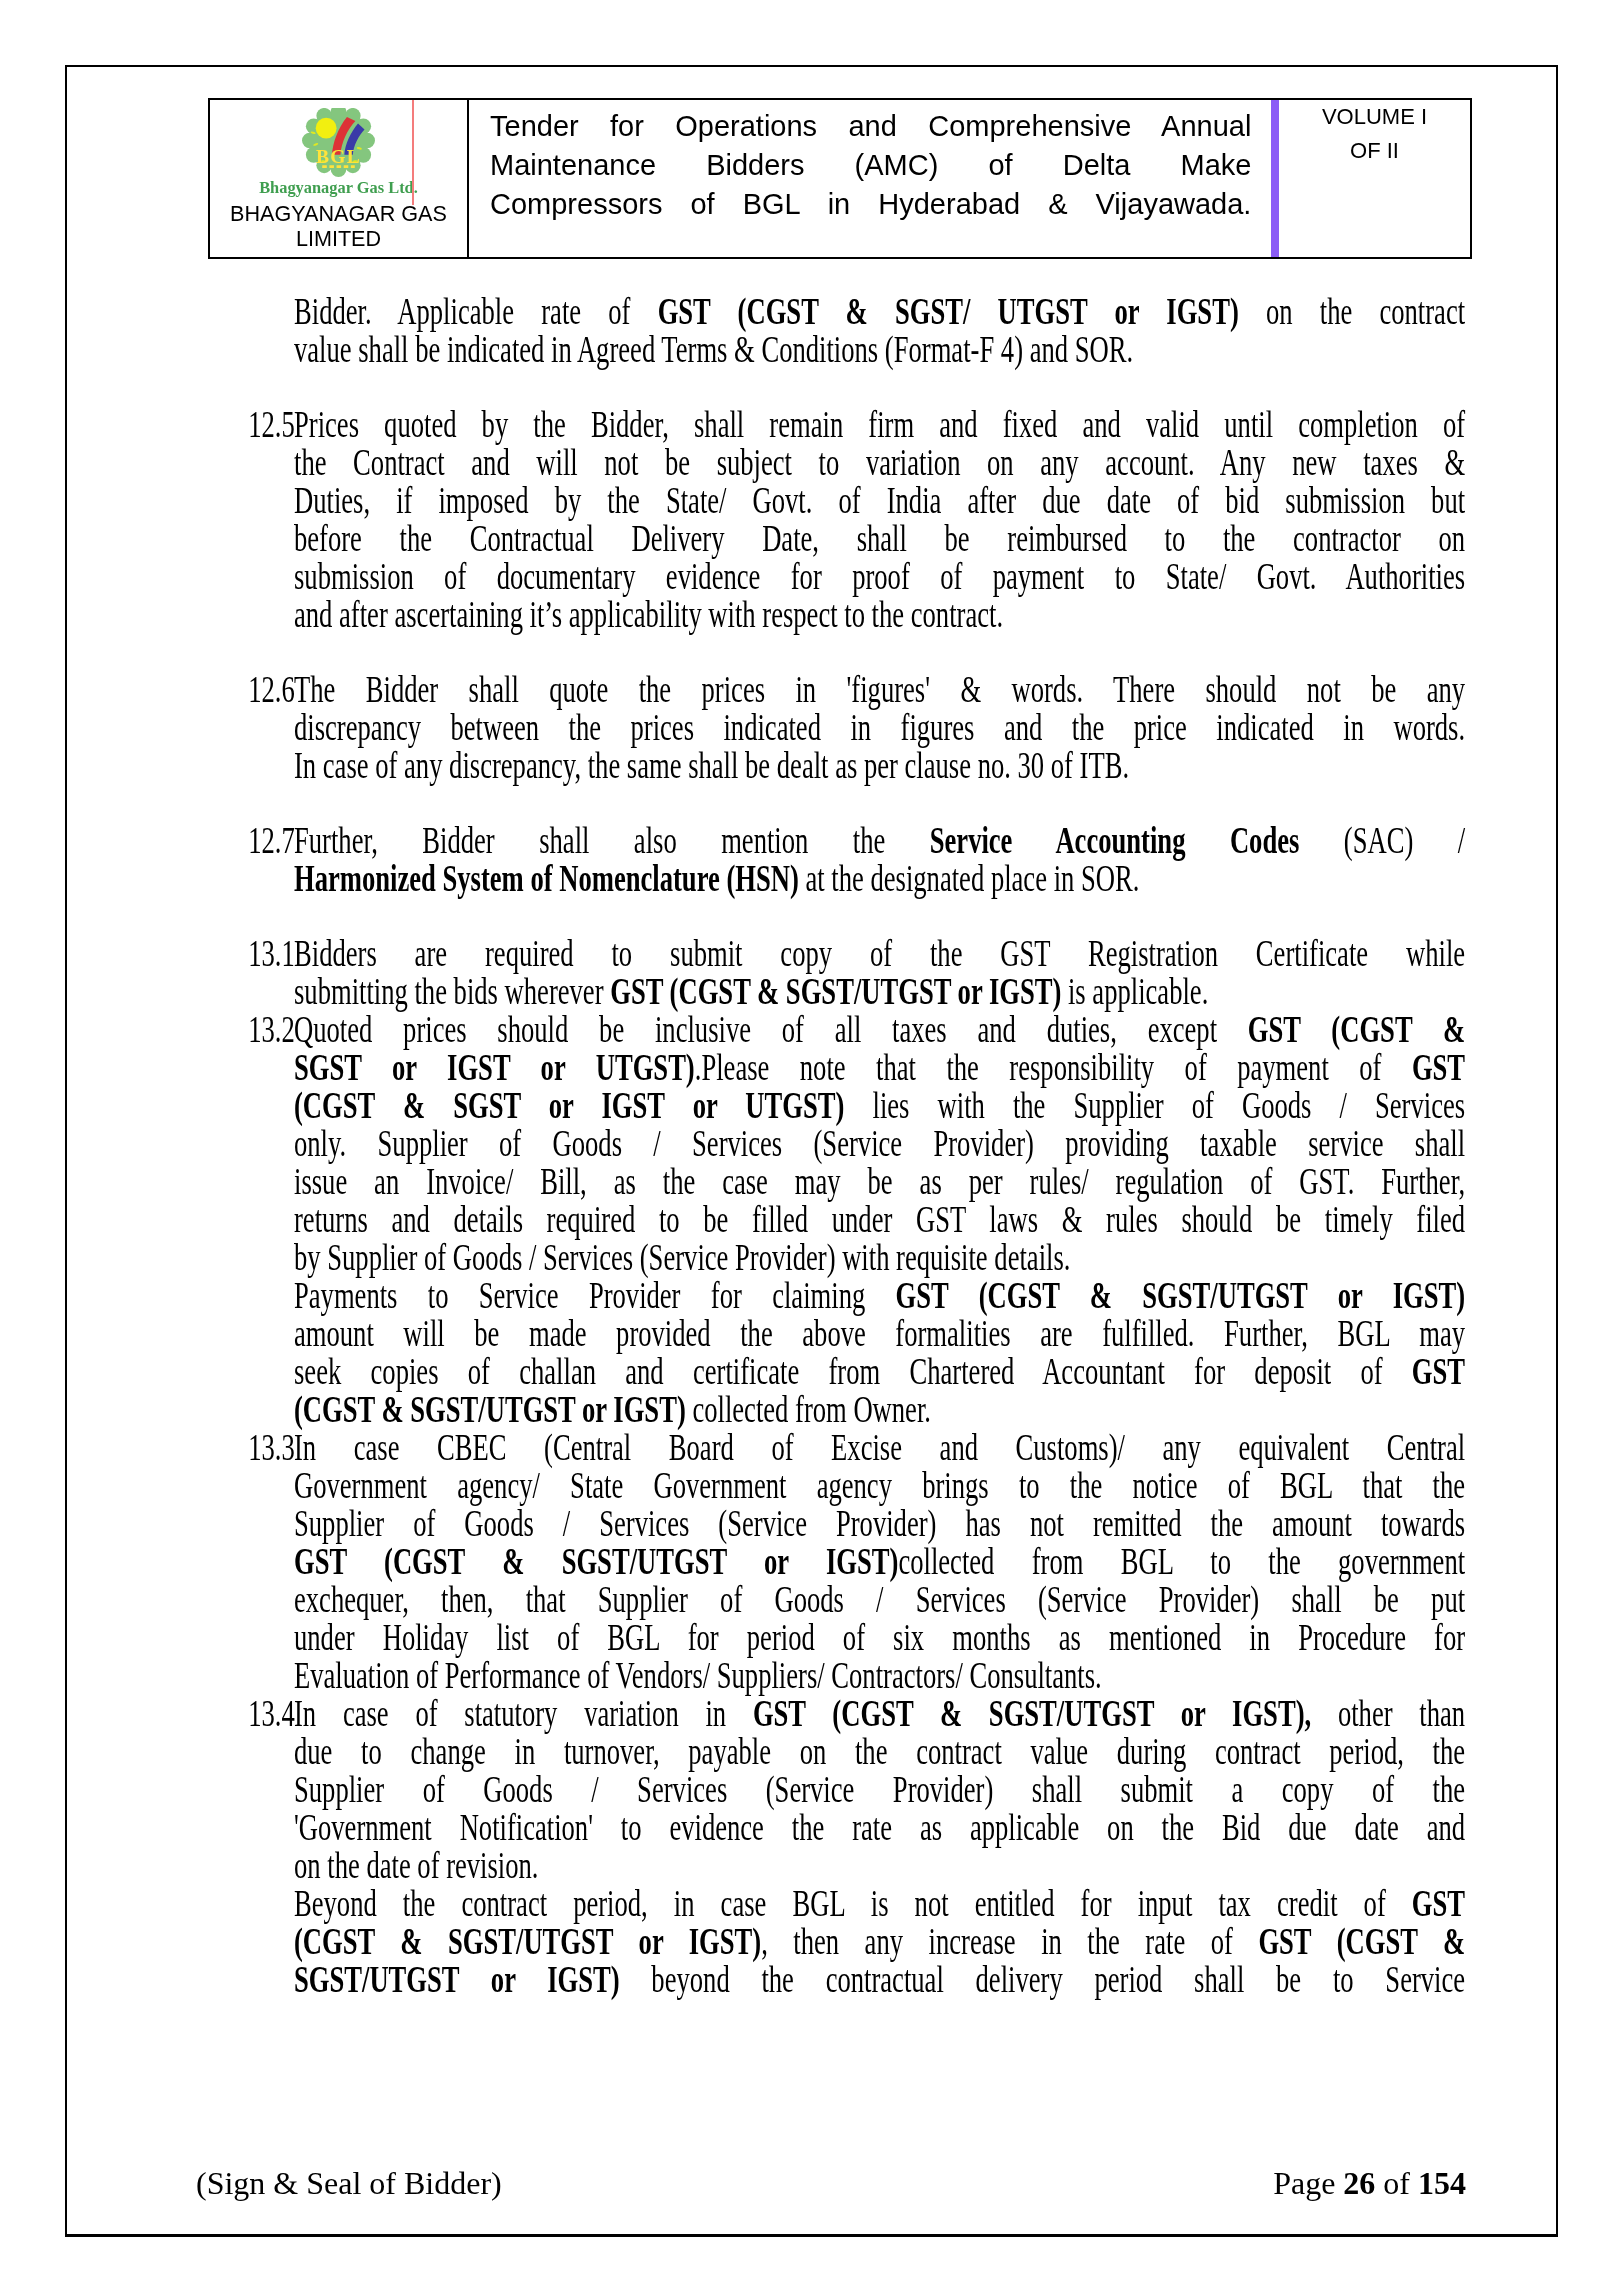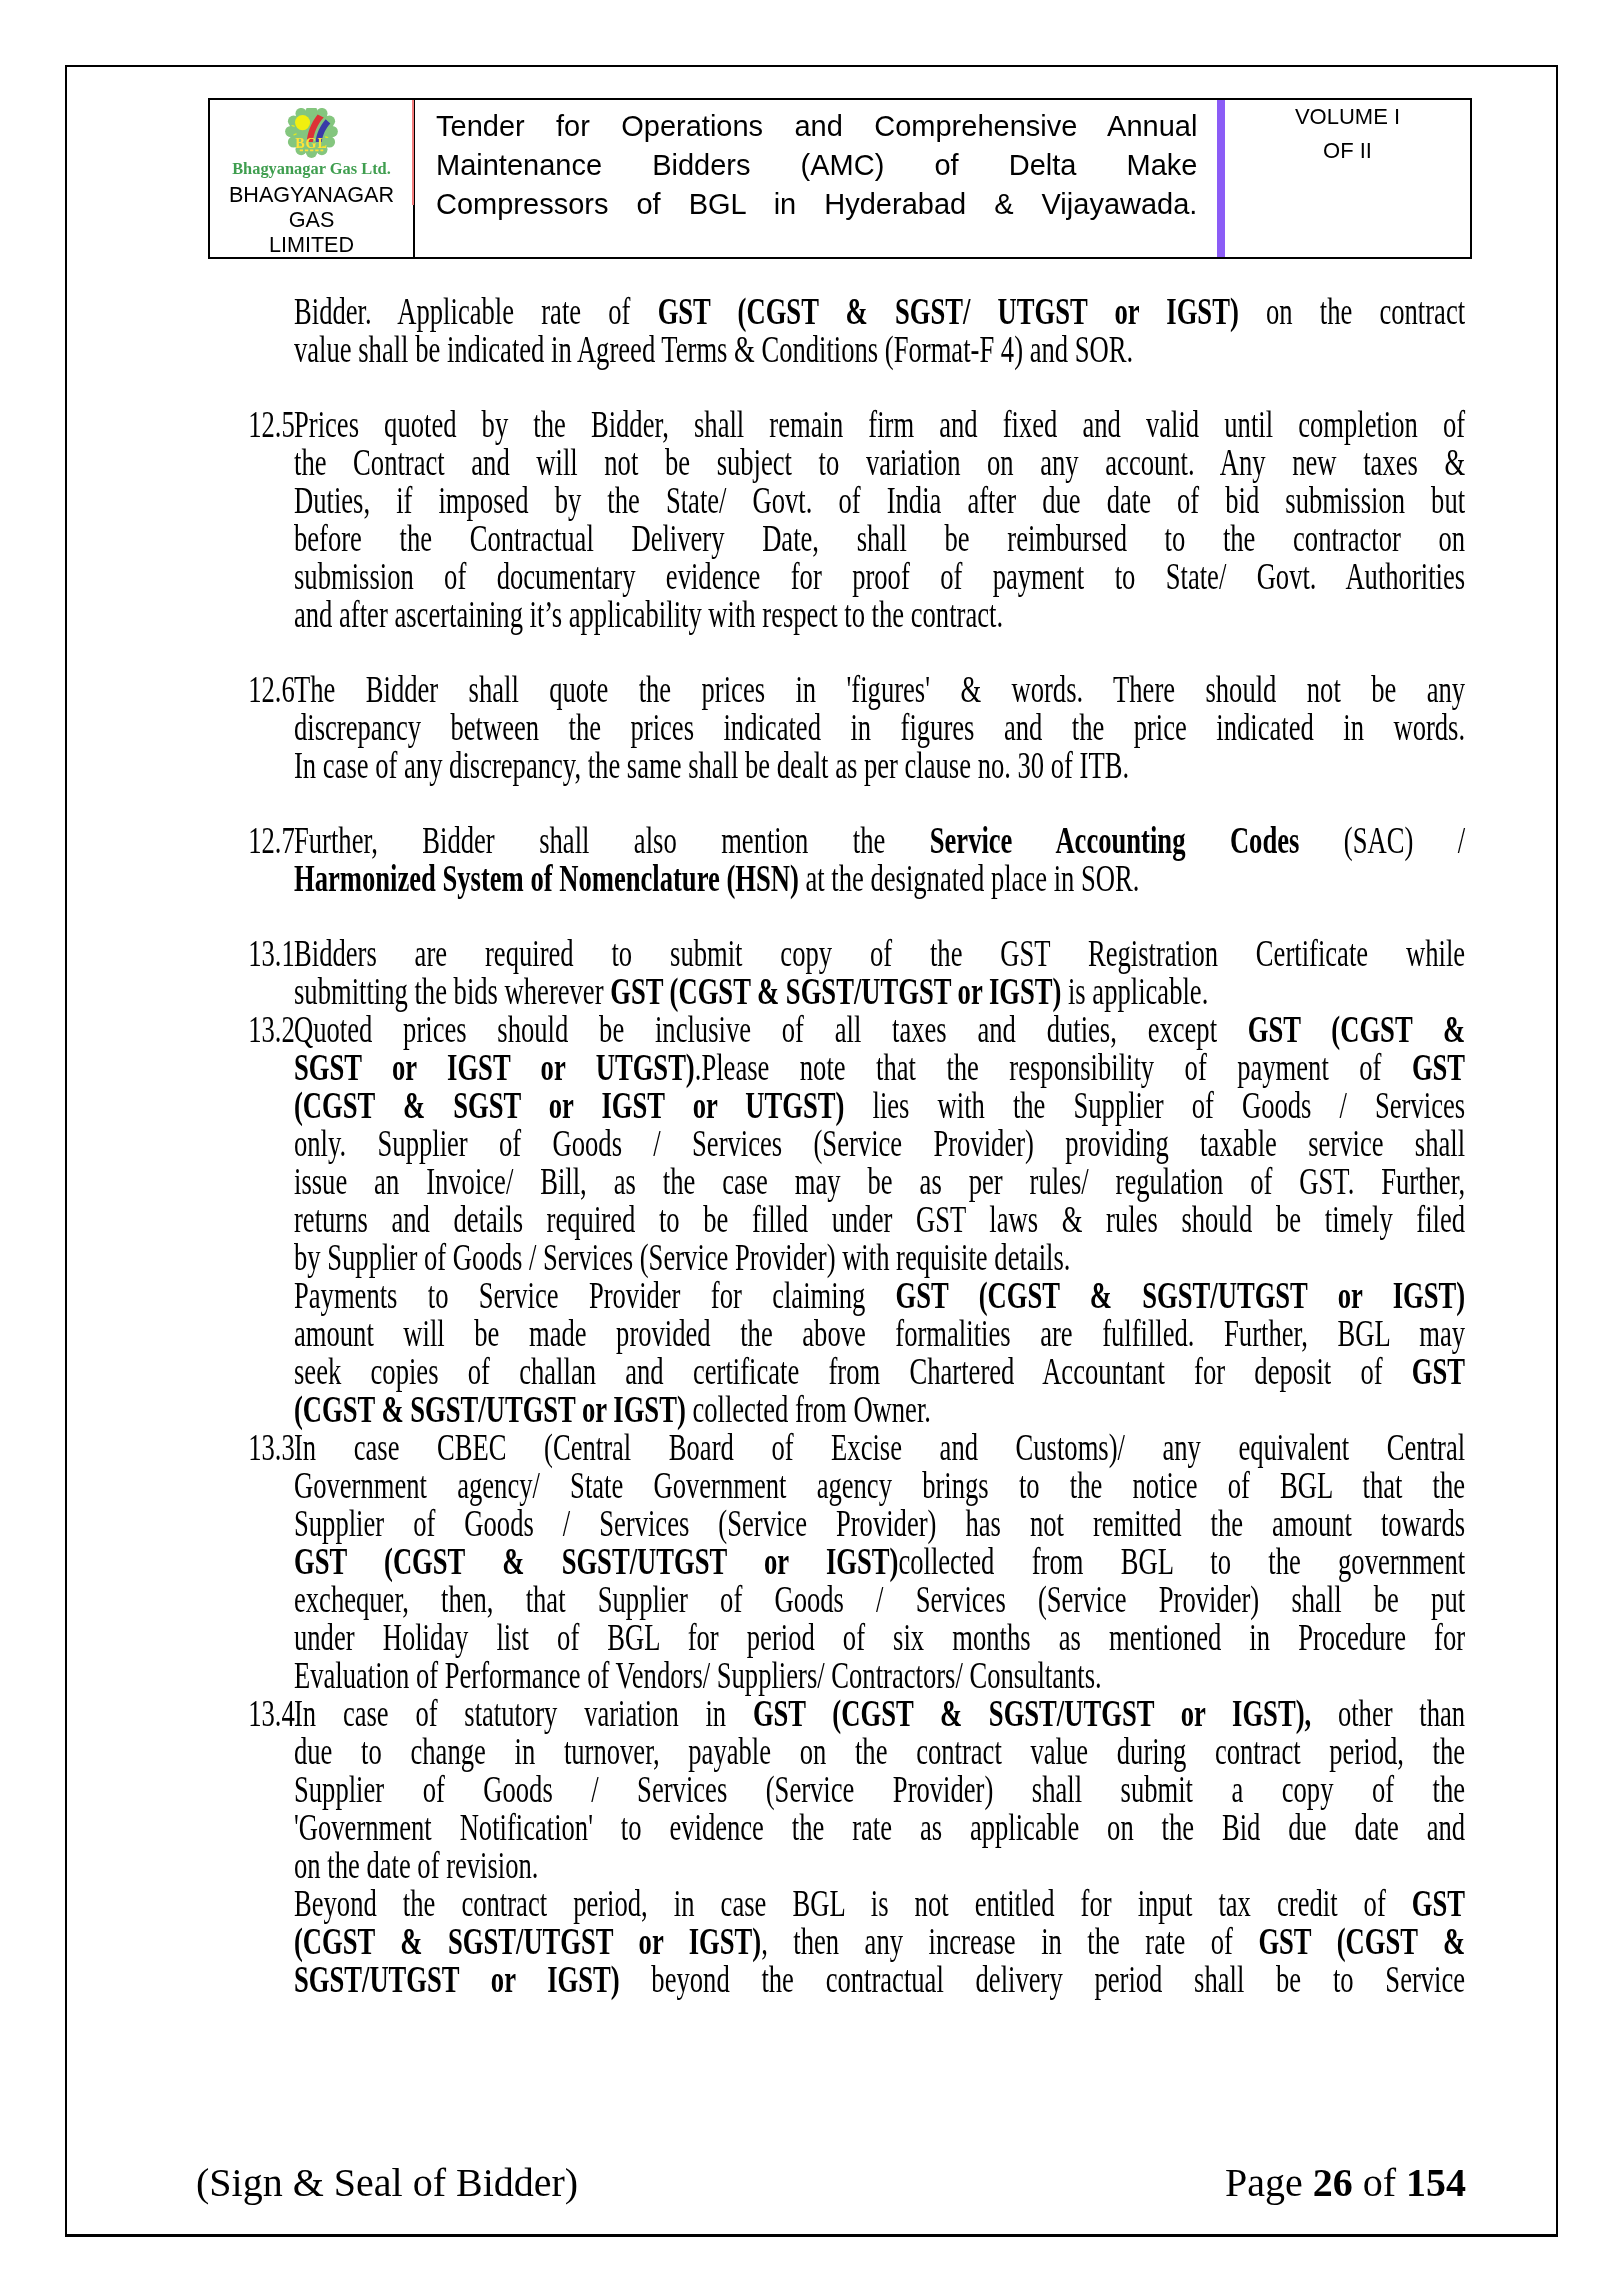--- a/index.html
+++ b/index.html
@@ -4,21 +4,21 @@
 <style>
   html,body{margin:0;padding:0;background:#ffffff;}
   .page{position:relative;width:1623px;height:2295px;background:#ffffff;overflow:hidden;
         font-family:"Liberation Serif", serif;color:#000;}
   .sheet{position:absolute;left:65px;top:65px;width:1493px;height:2172px;
          border:2px solid #000;border-bottom-width:3.3px;box-sizing:border-box;}
   
   .hdr{display:flex;margin:31px 0 0 141px;width:1264px;height:161px;
        border:2px solid #000;box-sizing:border-box;}
   .cell{box-sizing:border-box;height:100%;}
-  .logo-cell{width:205px;border-right:2px solid #000;position:relative;
+  .logo-cell{width:259px;border-right:2px solid #000;position:relative;
              display:flex;flex-direction:column;align-items:center;padding-top:7.9px;}
   .red-line{position:absolute;left:202px;top:0;width:2px;height:105px;background:#f47c7c;}
   .logo-sub{font-size:16.4px;font-weight:bold;color:#3f9e4f;margin-top:2px;line-height:17px;}
   .company{font-family:"Liberation Sans", sans-serif;font-size:21.6px;line-height:25px;
            text-align:center;margin-top:5.2px;}
   .title-cell{width:810px;border-right:8px solid #8b5cf6;padding:6.5px 19.6px 0 21px;
               font-family:"Liberation Sans", sans-serif;font-size:29px;}
   .title-line{line-height:39px;text-align:justify;text-align-last:justify;}
   .title-line.center{text-align:center;text-align-last:center;}
   .vol-cell{flex:1;display:flex;flex-direction:column;align-items:center;
@@ -31,21 +31,21 @@
   .num-in{width:141px;transform:scaleX(0.7);transform-origin:0 0;
           font-size:38px;line-height:38px;}
   .tcol{width:1171px;flex:0 0 1171px;overflow:visible;}
   .tcol-in{width:1673px;transform:scaleX(0.7);transform-origin:0 0;}
   .line{font-size:38px;line-height:38px;height:38px;text-align:justify;text-align-last:justify;
         white-space:normal;}
   .line.end{text-align-last:left;}
   .b{font-weight:bold;}
   
   .footer{position:absolute;left:129px;right:90px;bottom:34px;display:flex;
-          justify-content:space-between;font-size:40px;line-height:34px;}
+          justify-content:space-between;font-size:32px;line-height:34px;}
 </style>
 </head>
 <body>
 
 <div class="page">
   <div class="sheet">
 
     <div class="hdr">
       <div class="cell logo-cell">
         <div class="red-line"></div>

